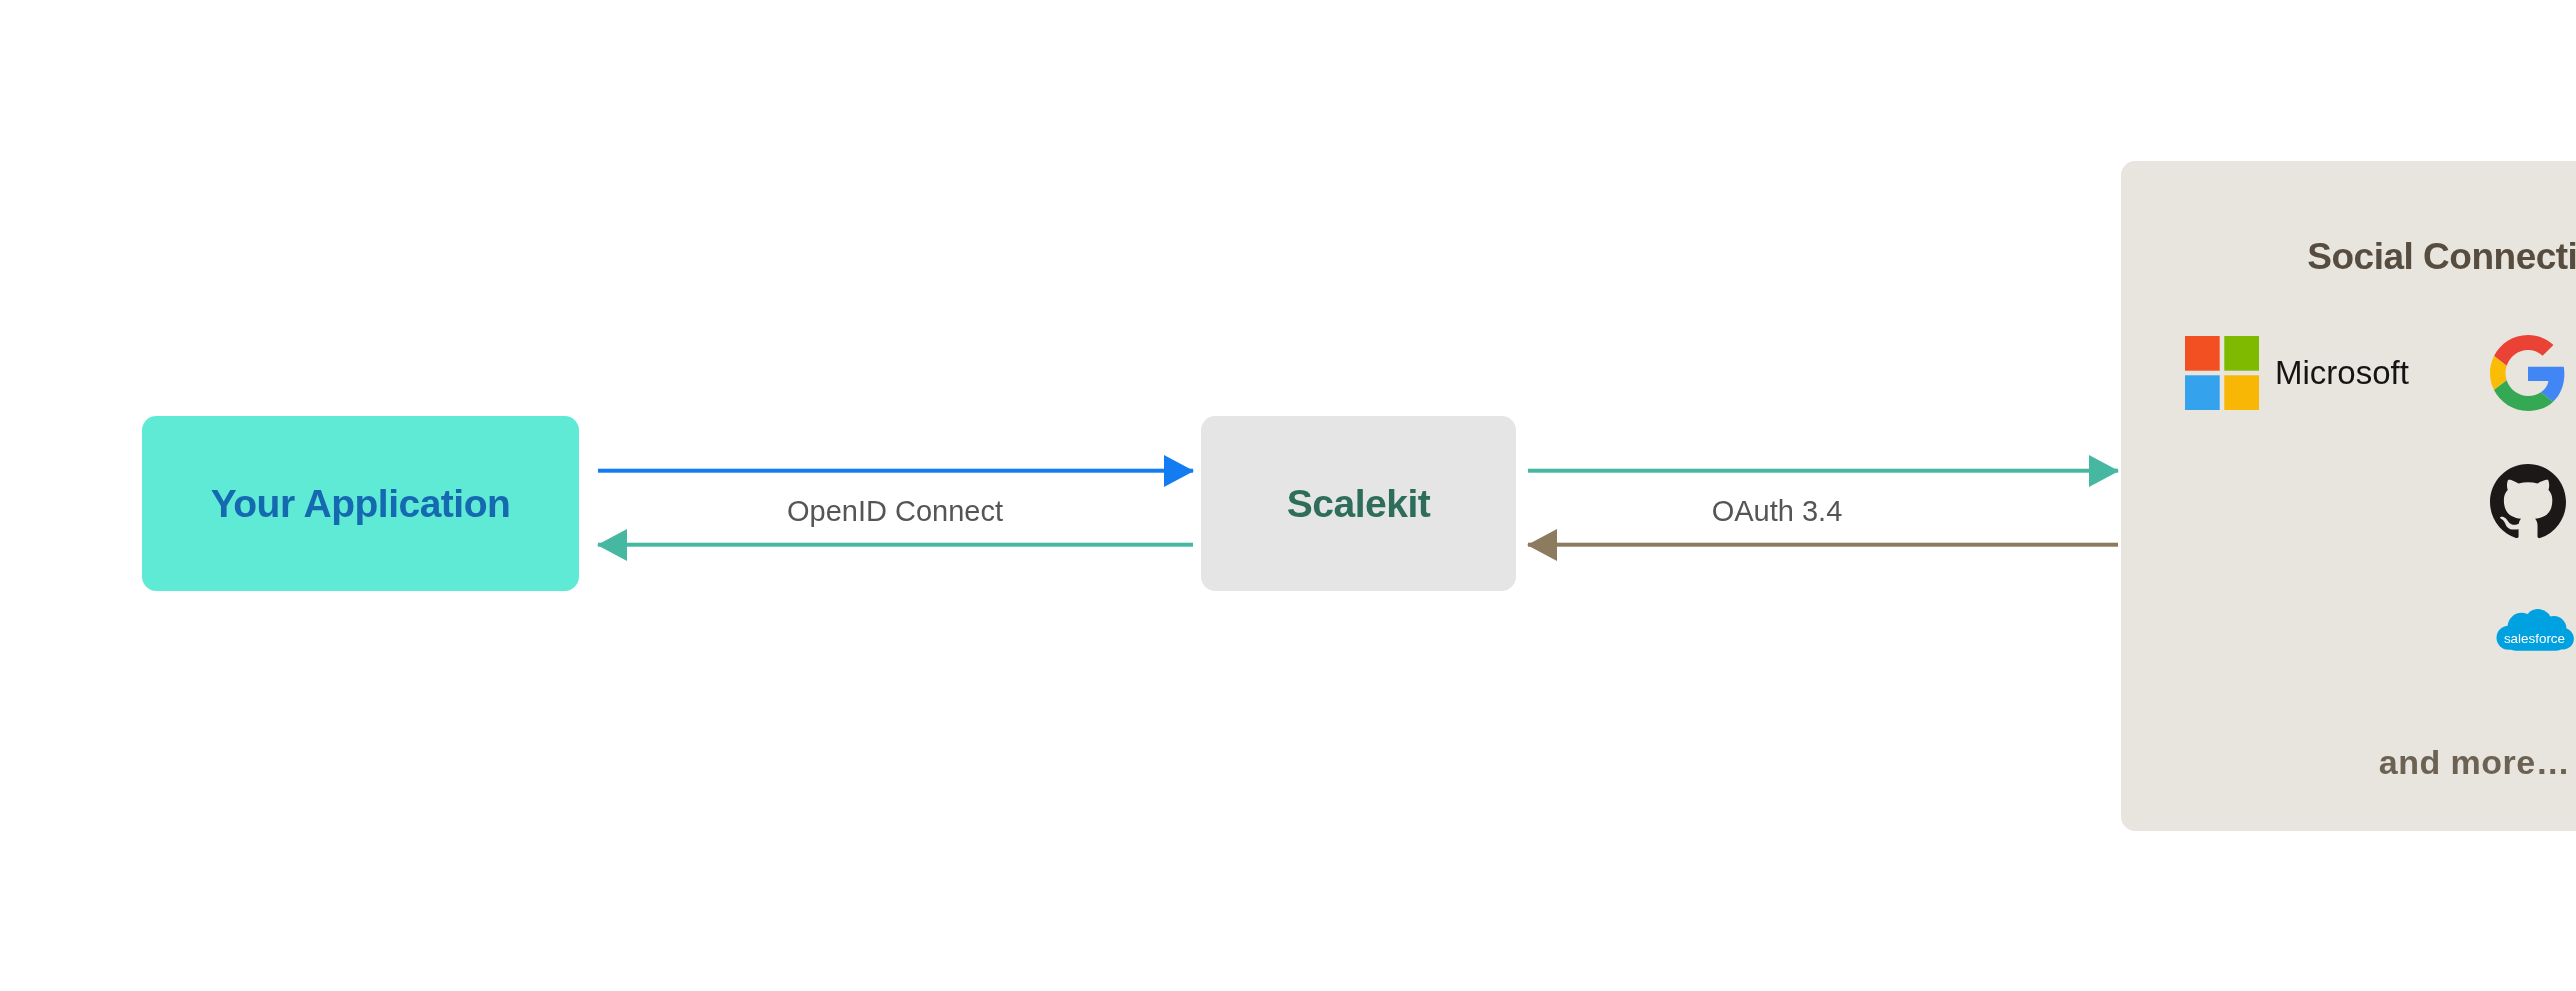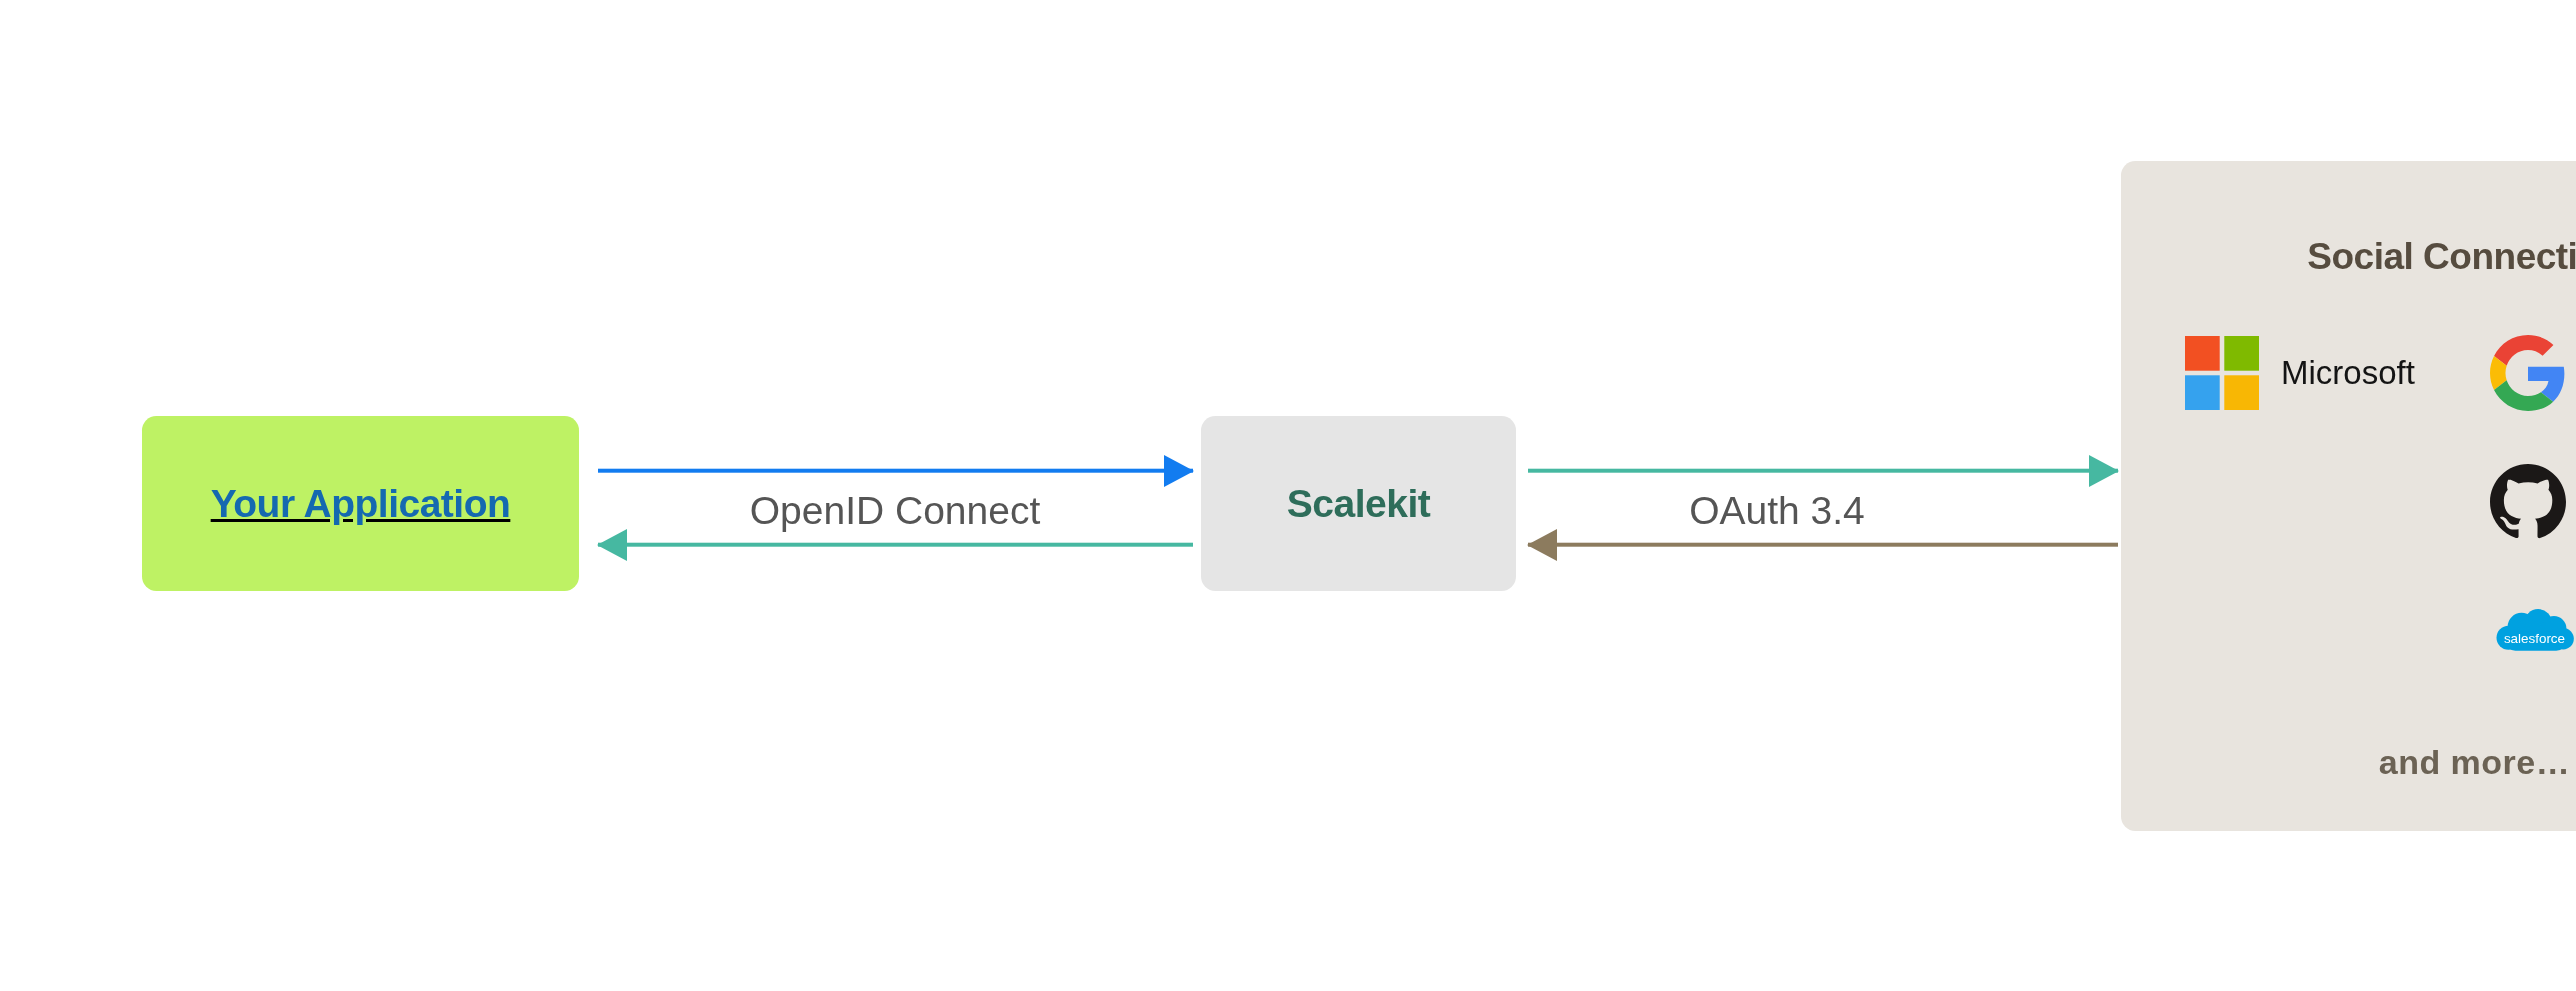--- a/index.html
+++ b/index.html
@@ -16,45 +16,45 @@
   .arrow .shaft{position:absolute;top:50%;transform:translateY(-50%);height:4.6px;left:0;right:0;background:var(--c);}
   .arrow .head-right{position:absolute;right:-1px;top:50%;transform:translateY(-50%);width:0;height:0;
     border-top:16.5px solid transparent;border-bottom:16.5px solid transparent;border-left:30px solid var(--c);}
   .arrow .head-left{position:absolute;left:-1px;top:50%;transform:translateY(-50%);width:0;height:0;
     border-top:16.5px solid transparent;border-bottom:16.5px solid transparent;border-right:30px solid var(--c);}
   #arrow-oidc-request{left:598px;top:454px;width:595px;}
   #arrow-oidc-response{left:598px;top:528px;width:595px;}
   #arrow-oauth-request{left:1528px;top:454px;width:590px;}
   #arrow-oauth-response{left:1528px;top:528px;width:590px;}
 
-  .flow-label{position:absolute;transform:translateX(-50%);font-size:39px;line-height:52px;white-space:nowrap;}
+  .flow-label{position:absolute;transform:translateX(-50%);font-size:29px;line-height:52px;white-space:nowrap;}
   #label-oidc{left:895px;top:485px;}
   #label-oauth{left:1777px;top:485px;}
 
   #panel{position:absolute;left:2121px;top:161px;width:707px;height:670px;border-radius:14.4px;}
   .panel-title{position:absolute;top:70px;left:0;width:100%;text-align:center;
     font-weight:bold;font-size:37px;line-height:52px;letter-spacing:-0.5px;white-space:nowrap;}
-  .cell{position:absolute;display:flex;align-items:center;gap:22px;}
+  .cell{position:absolute;display:flex;align-items:center;gap:16px;}
   .cell .icon{flex:0 0 auto;display:block;}
   .provider-label{font-size:33px;white-space:nowrap;}
   .c-r1{top:175px;}
   .c-r2{top:304px;}
   .c-r3{top:434px;}
   .c-col1{left:64px;}
   .c-col2{left:369px;}
   .cell-h{height:74px;}
   .panel-footer{position:absolute;top:575px;left:0;width:100%;text-align:center;
     font-weight:bold;font-size:34px;line-height:52px;letter-spacing:0.5px;}
 </style>
 </head>
 <body>
 
 <div id="canvas">
 
-  <div class="node" id="app-box" style="background-color: #bef264; text-decoration: underline;">
+  <div class="node" id="app-box" style="background-color: #5eead4;">
     <div class="node-label" style="color: rgb(21, 105, 176);">Your Application</div>
   </div>
 
   <div class="node" id="scalekit-box" style="background-color: #e5e5e5;">
     <div class="node-label" style="color: rgb(46, 109, 90);">Scalekit</div>
   </div>
 
   <div class="arrow" id="arrow-oidc-request" style="--c: #127CF0;">
     <div class="shaft"></div>
     <div class="head-right"></div>

